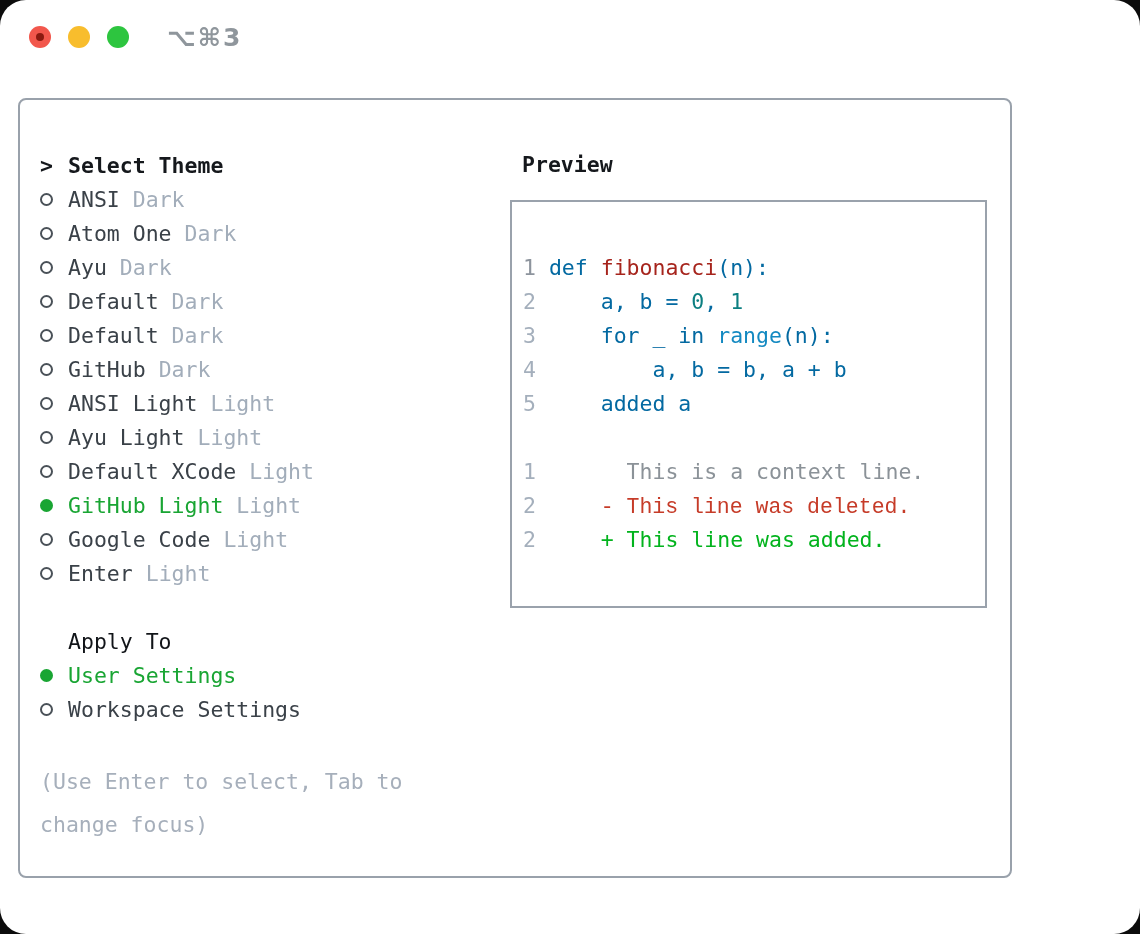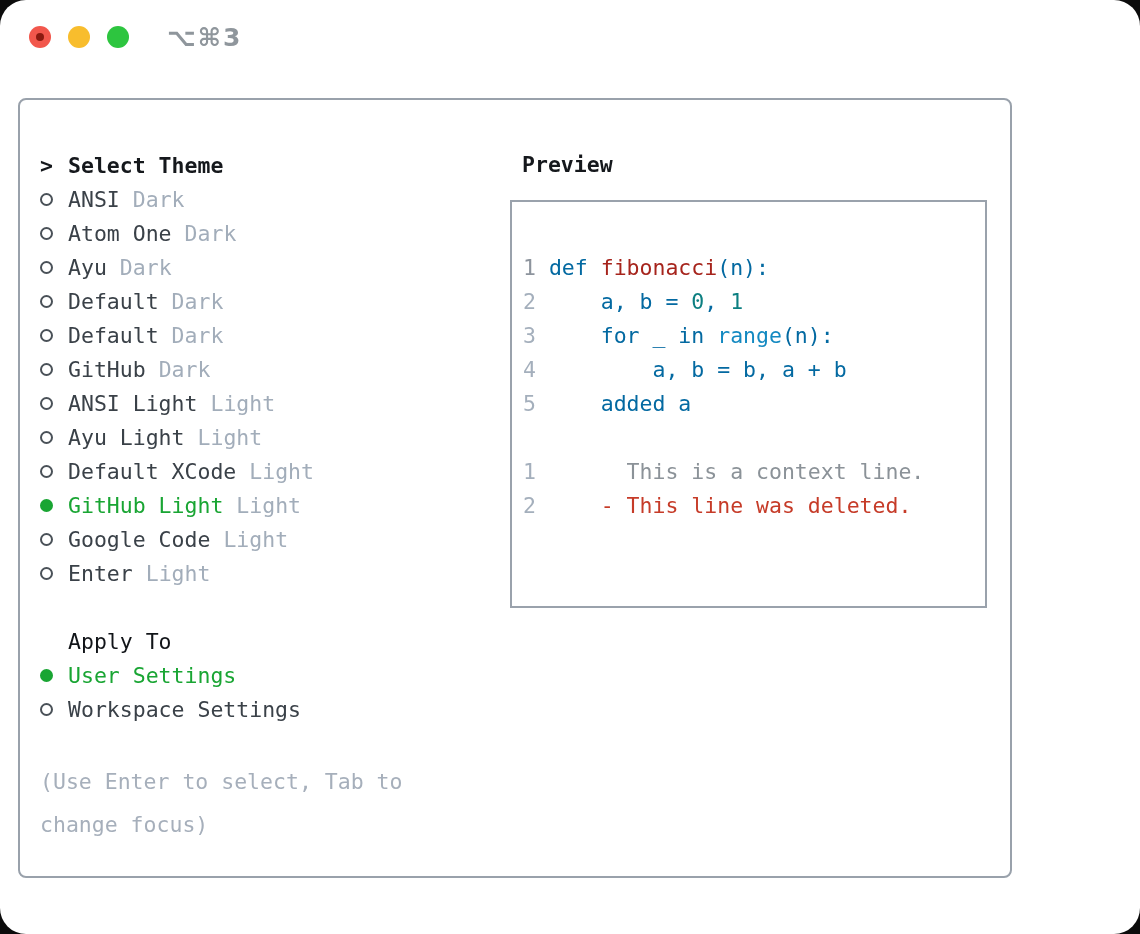--- a/index.html
+++ b/index.html
@@ -56,21 +56,21 @@
   }
   .code-line{height:34px;line-height:34px;white-space:pre;font-size:21.5px;}
   .diff-group{margin-top:34px;}
   .ln{color:#a4afbc;}
   .ln-first{color:#8d949d;}
   .tok-plain{color:#0369a1;}
   .tok-title{color:#a6241c;margin-top:8px;}
   .tok-number{color:#0c7f81;}
   .tok-builtin{color:#1389c1;}
   .diff-context{color:#8b9298;}
-  .diff-deleted{color:#c63b28;}
+  .diff-deleted{color:#c63b28;font-family:Liberation Mono, monospace;}
   .diff-added{color:#02b31d;}
 </style>
 </head>
 <body>
 
 <div class="window">
   <div class="titlebar">
     <div class="light red"></div>
     <div class="light yellow"></div>
     <div class="light green"></div>
@@ -117,17 +117,18 @@
         <div>
             <div class="code-line"><span class="ln ln-first">1</span> <span class="tok-plain">def </span><span class="tok-title">fibonacci</span><span class="tok-plain">(n):</span></div>
             <div class="code-line"><span class="ln">2</span> <span class="tok-plain">    a, b = </span><span class="tok-number">0</span><span class="tok-plain">, </span><span class="tok-number">1</span></div>
             <div class="code-line"><span class="ln">3</span> <span class="tok-plain">    for _ in </span><span class="tok-builtin">range</span><span class="tok-plain">(n):</span></div>
             <div class="code-line"><span class="ln">4</span> <span class="tok-plain">        a, b = b, a + b</span></div>
             <div class="code-line"><span class="ln">5</span> <span class="tok-plain">    added a</span></div>
           </div>
         <div class="diff-group">
             <div class="code-line"><span class="ln">1</span>     <span class="diff-context">  This is a context line.</span></div>
             <div class="code-line"><span class="ln">2</span>     <span class="diff-deleted">- This line was deleted.</span></div>
+            <div class="code-line"><span class="ln">2</span>     <span class="diff-added">+ This line was added.</span></div>
           </div>
       </div>
     </div>
   </div>
 </div>
 
 </body></html>

